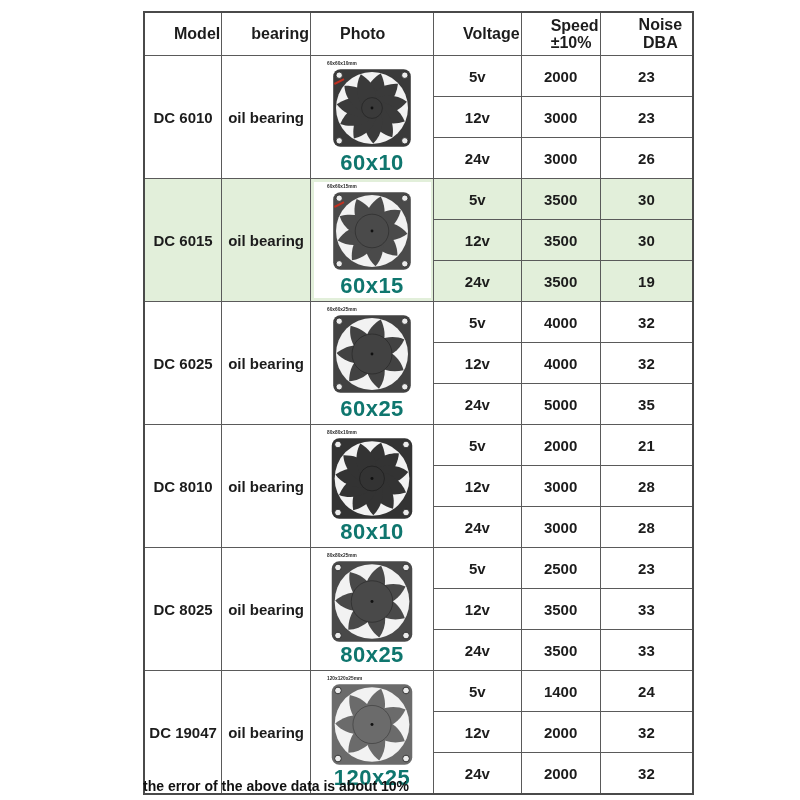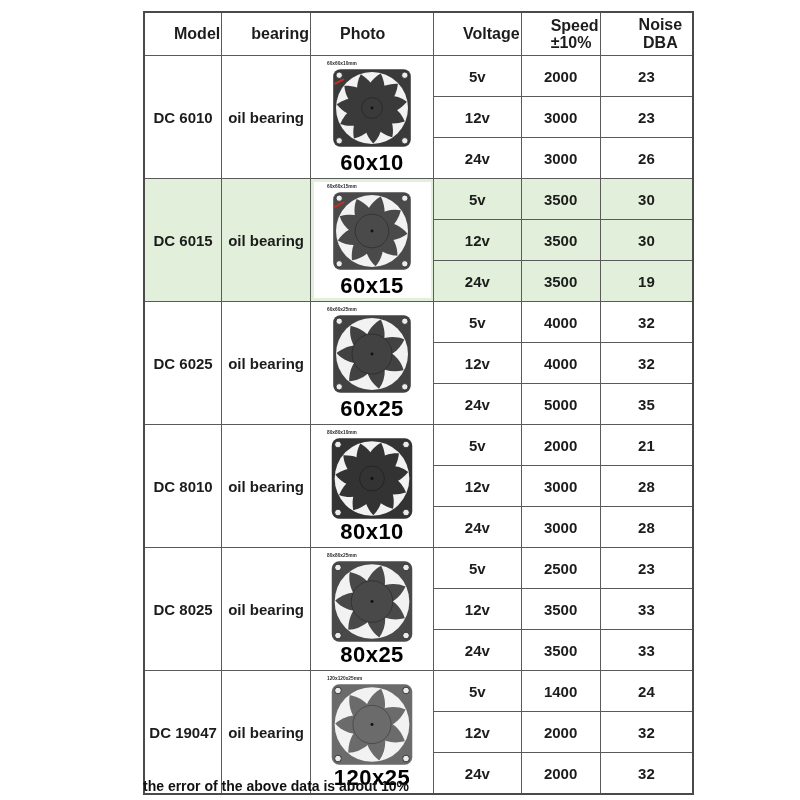--- a/index.html
+++ b/index.html
@@ -17,21 +17,21 @@
 
   .spec td{height:40px;text-align:center;font-size:15px;padding:0;}
   .c-model,.c-bearing{font-size:15px;}
   .c-photo{vertical-align:middle;padding:0;}
 
   .photocard{width:117px;height:116px;margin:0 auto;background:#ffffff;
              display:flex;flex-direction:column;align-items:center;}
   .tiny{align-self:flex-start;margin:3px 0 0 13px;font-size:6px;line-height:5px;height:5px;
         color:#2a2a2a;font-weight:bold;transform:scale(0.8);transform-origin:left top;white-space:nowrap;}
   .fan{display:block;margin-top:1px;}
-  .sizelabel{margin-top:auto;font-size:22px;line-height:24px;font-weight:bold;color:#000000;letter-spacing:0.5px;}
+  .sizelabel{margin-top:auto;font-size:22px;line-height:24px;font-weight:bold;color:#0f766e;letter-spacing:0.5px;}
 
   .footer-note{position:absolute;left:143px;top:778px;font-size:14px;font-weight:bold;color:#111;}
 </style>
 </head>
 <body>
 
 <div class="canvas">
 
   <table class="spec">
     <colgroup>

